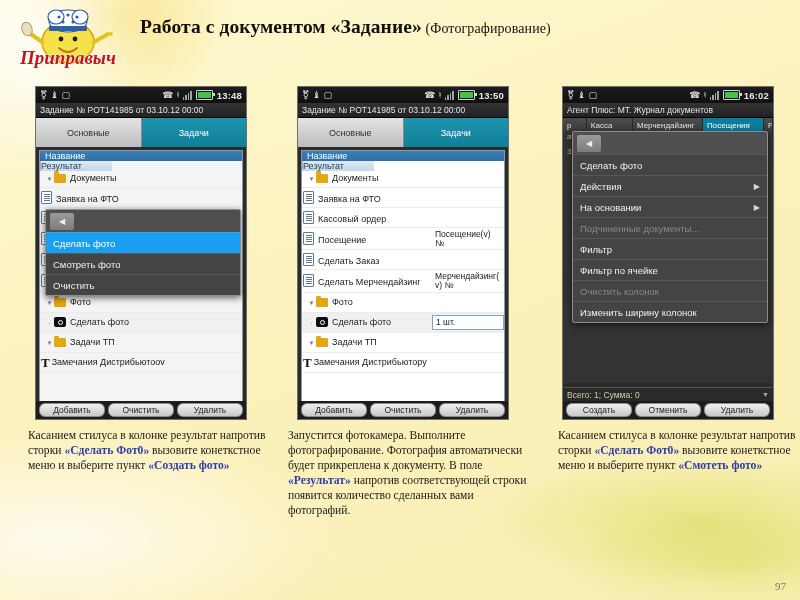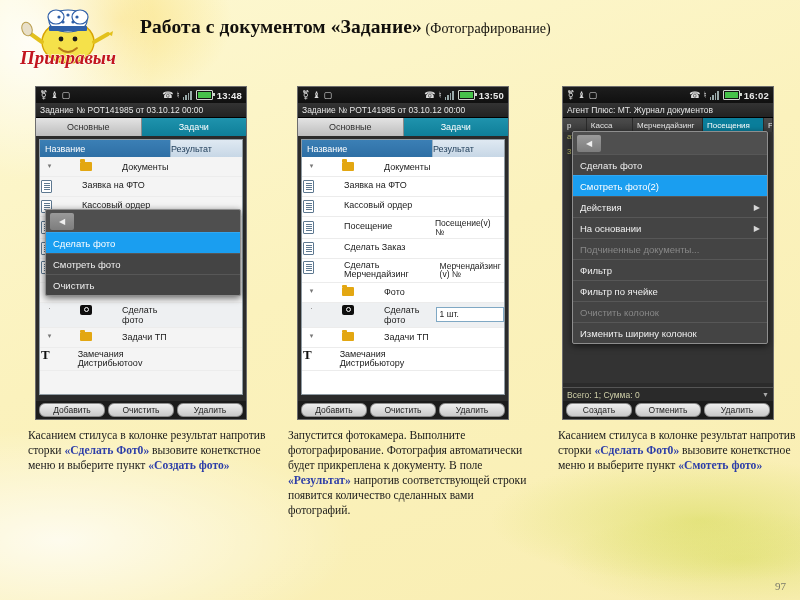--- a/index.html
+++ b/index.html
@@ -50,40 +50,40 @@
   .batt::before{content:"";position:absolute;right:-3px;top:2px;width:2px;height:3px;background:#cfd6cf;}
   .clock{font-weight:bold;font-size:9.5px;letter-spacing:.2px;}
 
   
   .doctitle{height:15px;background:linear-gradient(#333,#222);
     color:#e6e6e6;font-family:"Liberation Sans",sans-serif;font-size:8.5px;font-weight:normal;
     display:flex;align-items:center;padding-left:4px;box-sizing:border-box;
     border-bottom:1px solid #000;white-space:nowrap;overflow:hidden;}
 
   
-  .tabs{display:flex;height:18px;background:#1b1b1b;}
+  .tabs{display:flex;height:29px;background:#1b1b1b;}
   .tab{flex:1;display:flex;align-items:center;justify-content:center;
     font-family:"Liberation Sans",sans-serif;font-size:9px;color:#303030;
     background:linear-gradient(#e3e3e3,#bdbdbd);border-right:1px solid #8a8a8a;box-sizing:border-box;}
   .tab.active{background:linear-gradient(#1f93ad,#0f7f99);color:#fff;}
   .tab:last-child{border-right:none;}
 
   
   .tablewrap{margin:3px;background:#fff;border:1px solid #8f9ba3;height:256px;box-sizing:border-box;
     overflow:hidden;position:relative;}
   #phone1 .tablewrap{background:#f4f4f4;}
-  .thead{display:flex;height:17px;font-family:"Liberation Sans",sans-serif;font-size:9px;}
+  .thead{display:flex;height:17px;font-family:"Liberation Sans",sans-serif;font-size:9px;flex-direction:column;}
   .th-name{flex:1 1 auto;background:linear-gradient(#3b7fb5,#2e6fa5);color:#fff;
     display:flex;align-items:center;padding-left:5px;box-sizing:border-box;}
   .th-res{width:72px;background:linear-gradient(#dfe9f2,#c7d7e6);color:#1c3a56;
     display:flex;align-items:center;box-sizing:border-box;border-left:1px solid #9fb4c6;}
   .trow{display:flex;min-height:19px;border-bottom:1px solid #ececec;
     font-family:"Liberation Sans",sans-serif;font-size:9px;color:#1a1a1a;align-items:center;}
   .trow.alt{background:#eef0f2;}
-  .tc-name{flex:1 1 auto;display:flex;align-items:flex-start;padding:2px 0 2px 4px;box-sizing:border-box;min-width:0;gap:26px;}
+  .tc-name{flex:1 1 auto;display:flex;align-items:flex-end;padding:2px 0 2px 4px;box-sizing:border-box;min-width:0;}
   .tc-res{width:72px;padding:2px 3px;box-sizing:border-box;font-size:8.5px;color:#1a1a1a;
     line-height:1.05;word-break:break-word;}
   .tc-res.boxed{border:1px solid #7fa8c4;background:#fff;}
   .twist{width:9px;font-size:7px;color:#777;flex:0 0 9px;text-align:center;}
   .ind1{padding-left:5px;}
   .ind2{padding-left:1px;}
   .ico{flex:0 0 auto;margin-right:4px;display:inline-block;}
   .folder{width:12px;height:9px;background:#e3a712;border-radius:1px;position:relative;}
   .folder::before{content:"";position:absolute;left:0;top:-2.5px;width:5px;height:2.5px;
     background:#e3a712;border-radius:1px 1px 0 0;}
@@ -440,21 +440,20 @@
   <div class="statusline">
     <span>Всего: 1; Сумма: 0</span>
     <span class="caret">▼</span>
   </div>
 
   <div class="ctxmenu" style="left:9px;top:44px;width:194px;">
     <div class="ctx-handle">
       <div class="ctx-back">◀</div>
     </div>
     <div class="ctx-item">Сделать фото</div>
-    <div class="ctx-item sel">Смотреть фото(2)</div>
     <div class="ctx-item">
         <span>Действия</span>
         <span class="arrow">▶</span>
       </div>
     <div class="ctx-item">
         <span>На основании</span>
         <span class="arrow">▶</span>
       </div>
     <div class="ctx-item dim">Подчиненные документы...</div>
     <div class="ctx-item">Фильтр</div>

